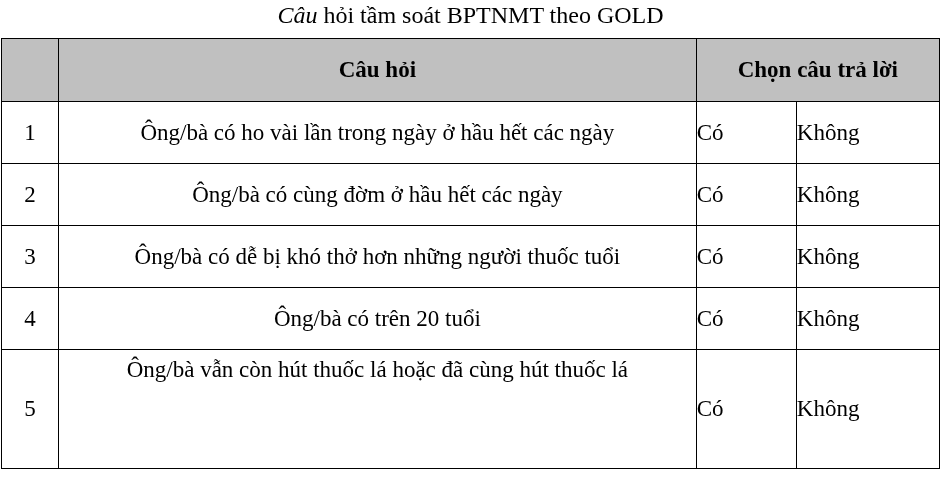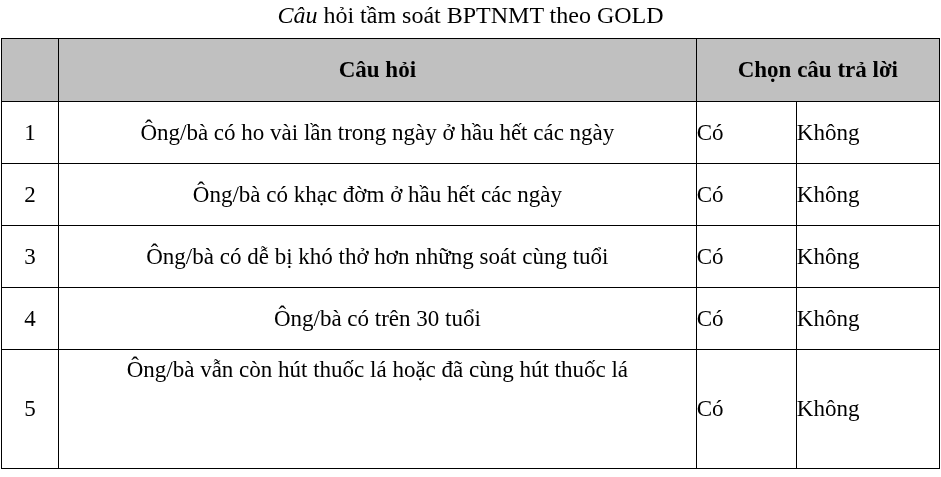--- a/index.html
+++ b/index.html
@@ -102,33 +102,33 @@
     </thead>
     <tbody>
       <tr class="r1">
         <td class="idx">1</td>
         <td class="question">Ông/bà có ho vài lần trong ngày ở hầu hết các ngày</td>
         <td class="ans">Có</td>
         <td class="ans">Không</td>
       </tr>
       <tr class="r2">
         <td class="idx">2</td>
-        <td class="question">Ông/bà có khạc đờm ở hầu hết các ngày</td>
+        <td class="question">Ông/bà có cùng đờm ở hầu hết các ngày</td>
         <td class="ans">Có</td>
         <td class="ans">Không</td>
       </tr>
       <tr class="r3">
         <td class="idx">3</td>
-        <td class="question">Ông/bà có dễ bị khó thở hơn những soát cùng tuổi</td>
+        <td class="question">Ông/bà có dễ bị khó thở hơn những người thuốc tuổi</td>
         <td class="ans">Có</td>
         <td class="ans">Không</td>
       </tr>
       <tr class="r4">
         <td class="idx">4</td>
-        <td class="question">Ông/bà có trên 30 tuổi</td>
+        <td class="question">Ông/bà có trên 20 tuổi</td>
         <td class="ans">Có</td>
         <td class="ans">Không</td>
       </tr>
       <tr class="r5">
         <td class="idx">5</td>
         <td class="question">Ông/bà vẫn còn hút thuốc lá hoặc đã cùng hút thuốc lá</td>
         <td class="ans">Có</td>
         <td class="ans">Không</td>
       </tr>
     </tbody>

